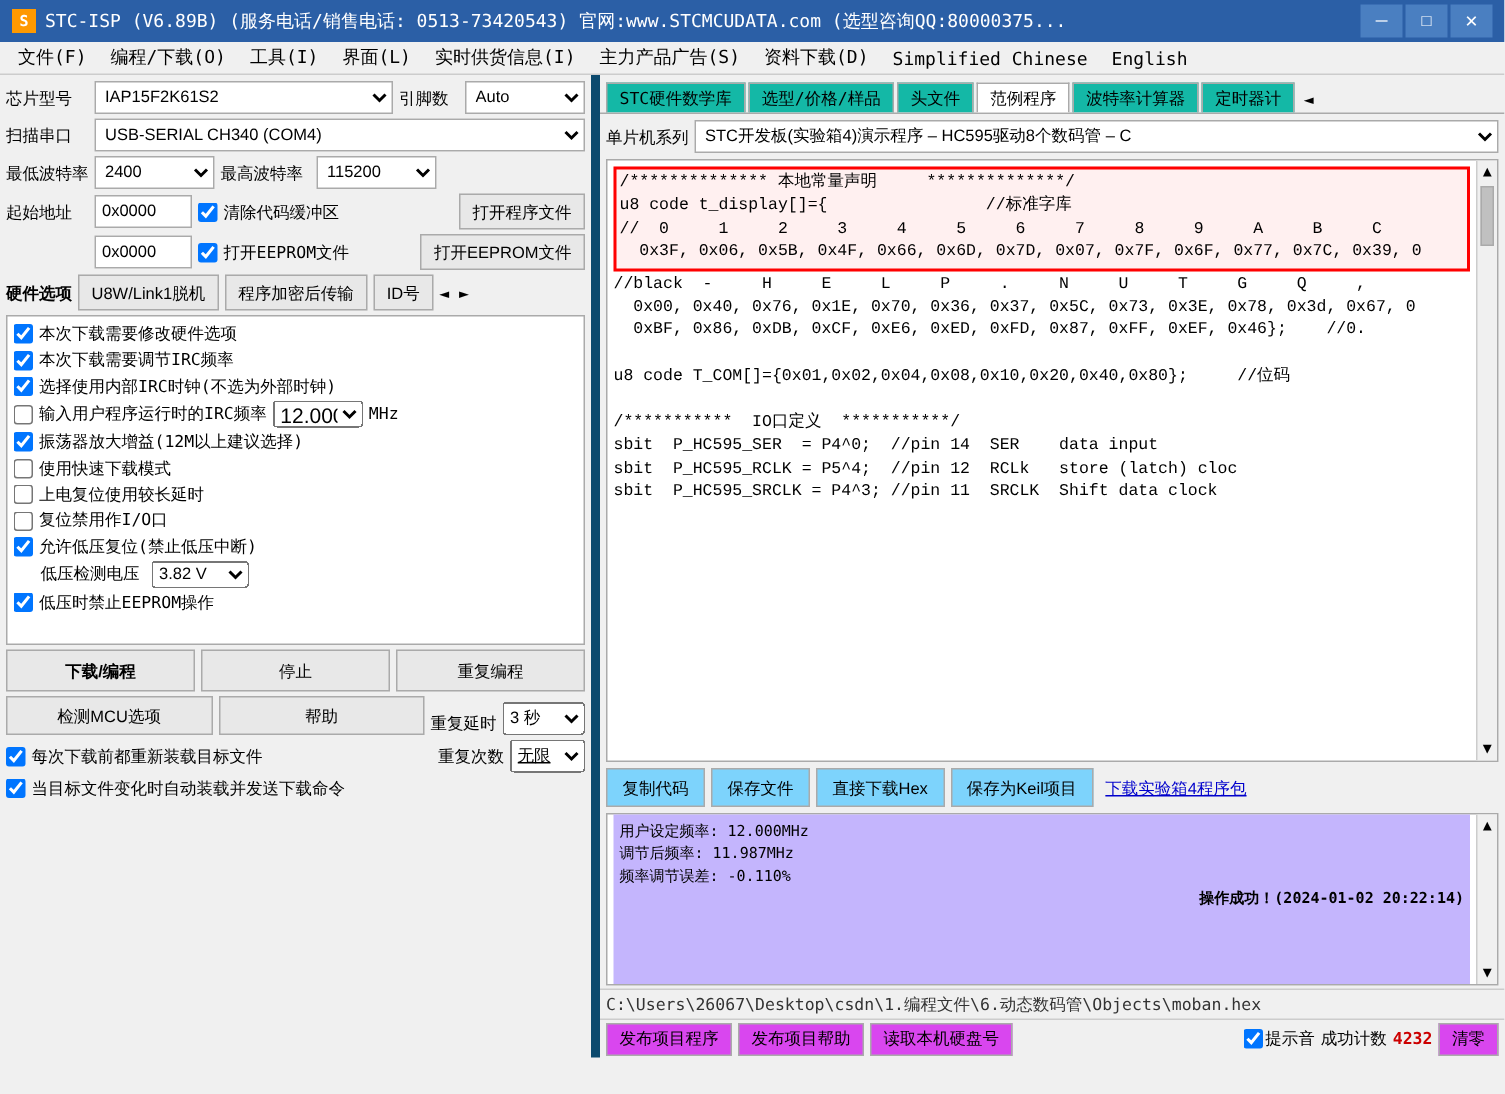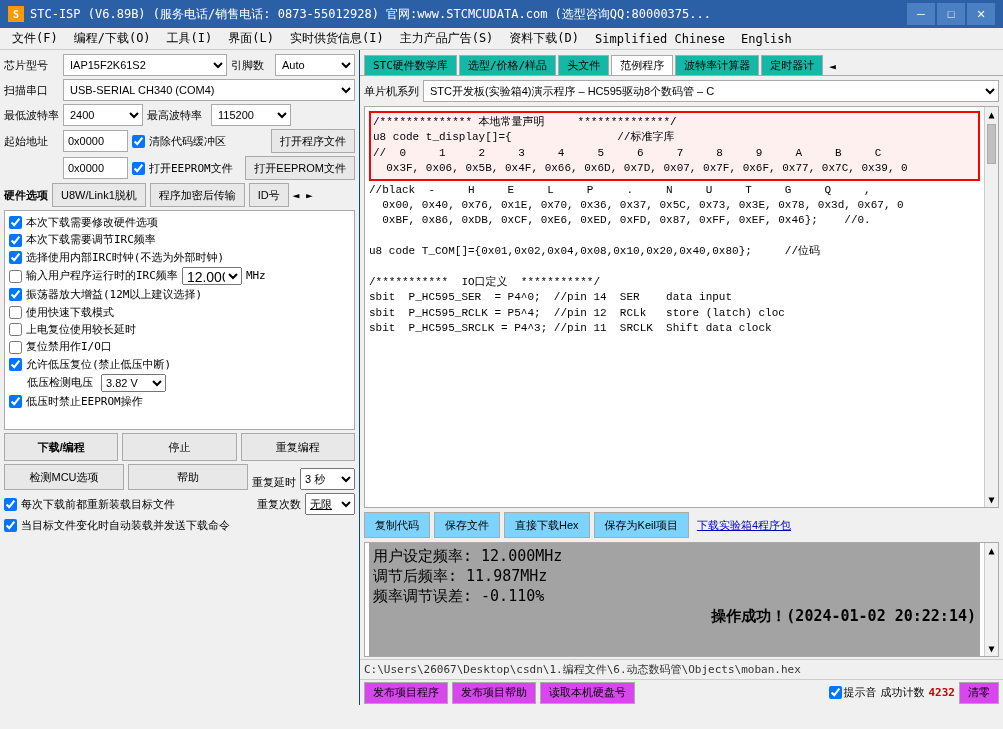--- a/index.html
+++ b/index.html
@@ -13,21 +13,21 @@
     .title-btn { width: 28px; height: 22px; background: #4a7fc1; border: none; color: white; cursor: pointer; font-size: 11px; display: flex; align-items: center; justify-content: center; }
     
     
     .menu-bar { background: #f0f0f0; height: 22px; display: flex; align-items: center; border-bottom: 1px solid #ccc; padding: 0 4px; }
     .menu-item { padding: 2px 8px; cursor: pointer; font-size: 12px; white-space: nowrap; }
     
     
     .main-layout { display: flex; height: calc(729px - 74px); }
     
     
-    .left-panel { width: 360px; background: #f0f0f0; border-right: 1px solid #0c4a6e; display: flex; flex-direction: column; padding: 4px; gap: 3px; flex-shrink: 0; }
+    .left-panel { width: 400px; background: #f0f0f0; border-right: 6px solid #0c4a6e; display: flex; flex-direction: column; padding: 4px; gap: 3px; flex-shrink: 0; }
     
     .form-row { display: flex; align-items: center; gap: 4px; }
     .form-label { font-size: 11px; white-space: nowrap; min-width: 55px; }
     .form-select { height: 22px; font-size: 11px; border: 1px solid #aaa; background: white; flex: 1; padding: 0 2px; }
     .form-select-sm { height: 22px; font-size: 11px; border: 1px solid #aaa; background: white; width: 80px; padding: 0 2px; }
     .form-input { height: 22px; font-size: 11px; border: 1px solid #aaa; background: white; width: 80px; padding: 0 4px; }
     
     .btn { height: 24px; font-size: 11px; border: 1px solid #aaa; background: #e8e8e8; cursor: pointer; padding: 0 8px; white-space: nowrap; }
     
     .checkbox-list { border: 1px solid #aaa; background: white; flex: 1; overflow-y: auto; padding: 4px; }
@@ -47,37 +47,37 @@
     
     .series-row { display: flex; align-items: center; gap: 4px; padding: 4px; background: #f0f0f0; }
     .series-label { font-size: 11px; white-space: nowrap; }
     .series-select { flex: 1; height: 22px; font-size: 11px; border: 1px solid #aaa; background: white; padding: 0 2px; }
     .code-line { white-space: pre; font-size: 11px; line-height: 1.4; }
     
     .action-bar { display: flex; gap: 4px; padding: 4px; flex-wrap: wrap; }
     .action-btn { height: 26px; font-size: 11px; border: 1px solid #aaa; background: #7dd3fc; cursor: pointer; padding: 0 10px; }
     .action-btn-link { height: 26px; font-size: 11px; border: none; background: transparent; cursor: pointer; color: #0000cc; text-decoration: underline; padding: 0 4px; }
     
-    .output-area { height: 120px; background: #a3a3a3; border: 1px solid #aaa; margin: 0 4px 2px; overflow: auto; padding: 4px; font-size: 15px; }
+    .output-area { height: 120px; background: #c4b5fd; border: 1px solid #aaa; margin: 0 4px 2px; overflow: auto; padding: 4px; font-size: 10px; }
     .output-line { margin-bottom: 1px; }
     
     .file-path-bar { background: #f0f0f0; padding: 2px 4px; font-size: 11px; border-top: 1px solid #ccc; color: #333; }
     
     .status-bar { background: #f0f0f0; height: 26px; display: flex; align-items: center; gap: 4px; padding: 0 4px; border-top: 1px solid #ccc; }
     .status-btn { height: 22px; font-size: 11px; border: 1px solid #aaa; background: #d946ef; cursor: pointer; padding: 0 8px; }
     .status-checkbox { display: flex; align-items: center; gap: 2px; font-size: 11px; }
     .status-spacer { flex: 1; }
   </style>
 </head>
 <body>
 
 <div class="title-bar">
   <div class="title-bar-left">
     <span class="title-bar-icon">S</span>
-    <span>STC-ISP (V6.89B) (服务电话/销售电话: 0873-55012928) 官网:www.STCMCUDATA.com  (选型咨询QQ:80000375...</span>
+    <span>STC-ISP (V6.89B) (服务电话/销售电话: 0513-73420543) 官网:www.STCMCUDATA.com  (选型咨询QQ:80000375...</span>
   </div>
   <div class="title-bar-controls">
     <button class="title-btn">─</button>
     <button class="title-btn">□</button>
     <button class="title-btn close">✕</button>
   </div>
 </div>
 
 <div class="menu-bar">
   <span class="menu-item">文件(F)</span>

